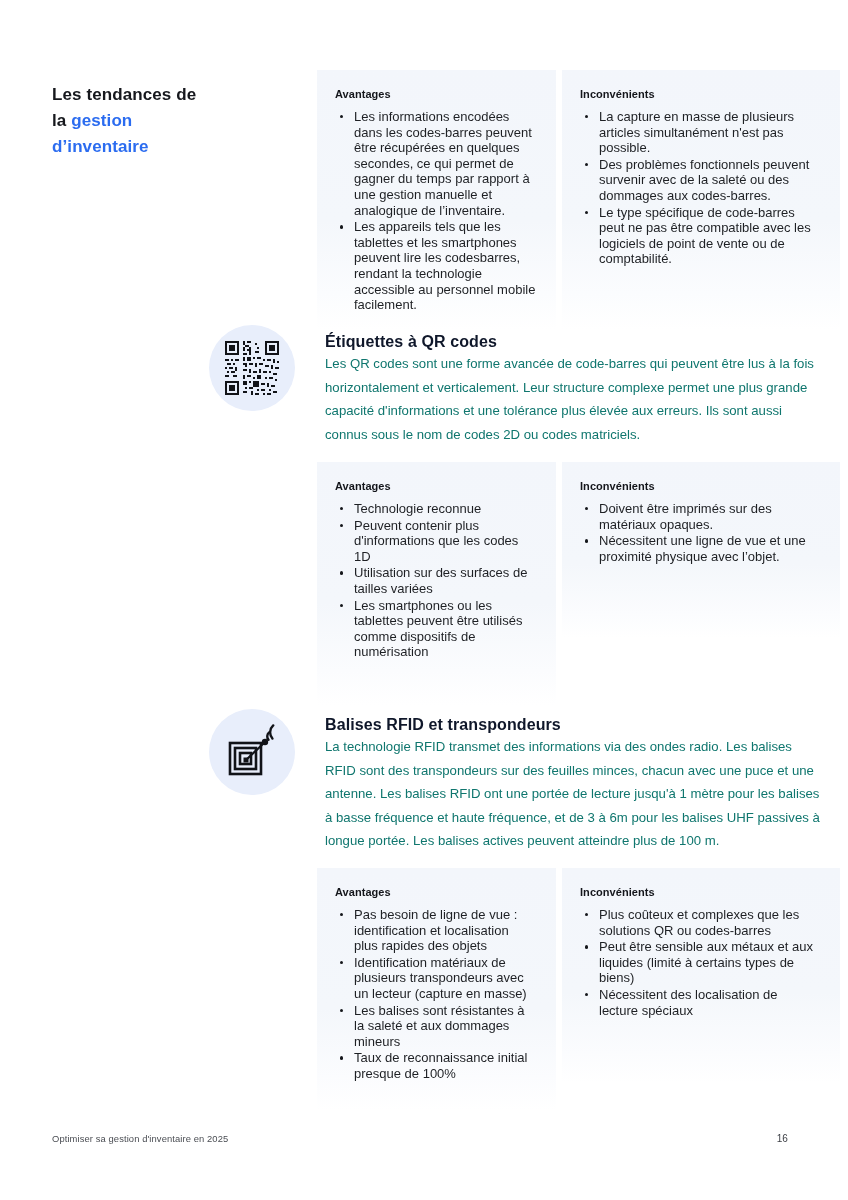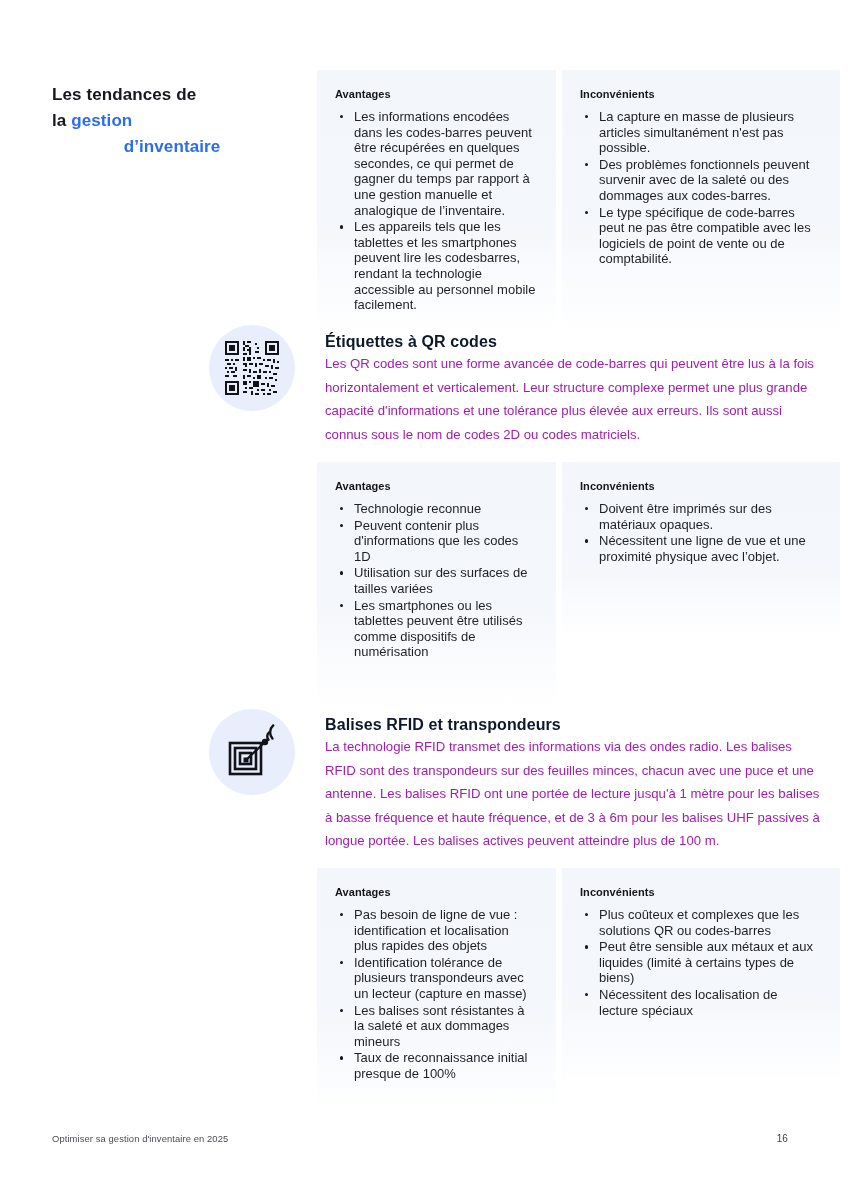--- a/index.html
+++ b/index.html
@@ -27,21 +27,20 @@
     top: 82px;
     width: 240px;
     font-size: 17px;
     font-weight: 700;
     line-height: 26px;
     letter-spacing: 0.1px;
     color: #16181d;
   }
   .side-title .accent {
     color: #2b6cf0;
-    text-align: center;
   }
 
   
   .panel-row {
     position: absolute;
     left: 317px;
     width: 523px;
     display: flex;
     gap: 6px;
   }
@@ -92,21 +91,21 @@
     font-weight: 600;
     color: #0f172a;
     letter-spacing: 0.1px;
   }
   .section-body {
     position: absolute;
     left: 325px;
     width: 500px;
     font-size: 13.2px;
     line-height: 23.5px;
-    color: #a21caf;
+    color: #0f766e;
   }
 
   
   .icon-circle {
     position: absolute;
     width: 86px;
     height: 86px;
     border-radius: 50%;
     background: #e8eefb;
     display: flex;
@@ -290,21 +289,21 @@
   </div>
 
   <h2 class="section-heading" style="top:703px;">Balises RFID et transpondeurs</h2>
   <p class="section-body" style="top:735px; margin:0;">La technologie RFID transmet des informations via des ondes radio. Les balises RFID sont des transpondeurs sur des feuilles minces, chacun avec une puce et une antenne. Les balises RFID ont une portée de lecture jusqu'à 1 mètre pour les balises à basse fréquence et haute fréquence, et de 3 à 6m pour les balises UHF passives à longue portée. Les balises actives peuvent atteindre plus de 100 m.</p>
 
   <div class="panel-row" style="top:868px;">
     <div class="panel left" style="padding-bottom:28px;">
       <div class="panel-title">Avantages</div>
       <ul>
         <li>Pas besoin de ligne de vue : identification et localisation plus rapides des objets</li>
-        <li>Identification tolérance de plusieurs transpondeurs avec un lecteur (capture en masse)</li>
+        <li>Identification matériaux de plusieurs transpondeurs avec un lecteur (capture en masse)</li>
         <li>Les balises sont résistantes à la saleté et aux dommages mineurs</li>
         <li>Taux de reconnaissance initial presque de 100%</li>
       </ul>
     </div>
     <div class="panel right" style="height:215px;">
       <div class="panel-title">Inconvénients</div>
       <ul>
         <li>Plus coûteux et complexes que les solutions QR ou codes-barres</li>
         <li>Peut être sensible aux métaux et aux liquides (limité à certains types de biens)</li>
         <li>Nécessitent des localisation de lecture spéciaux</li>

